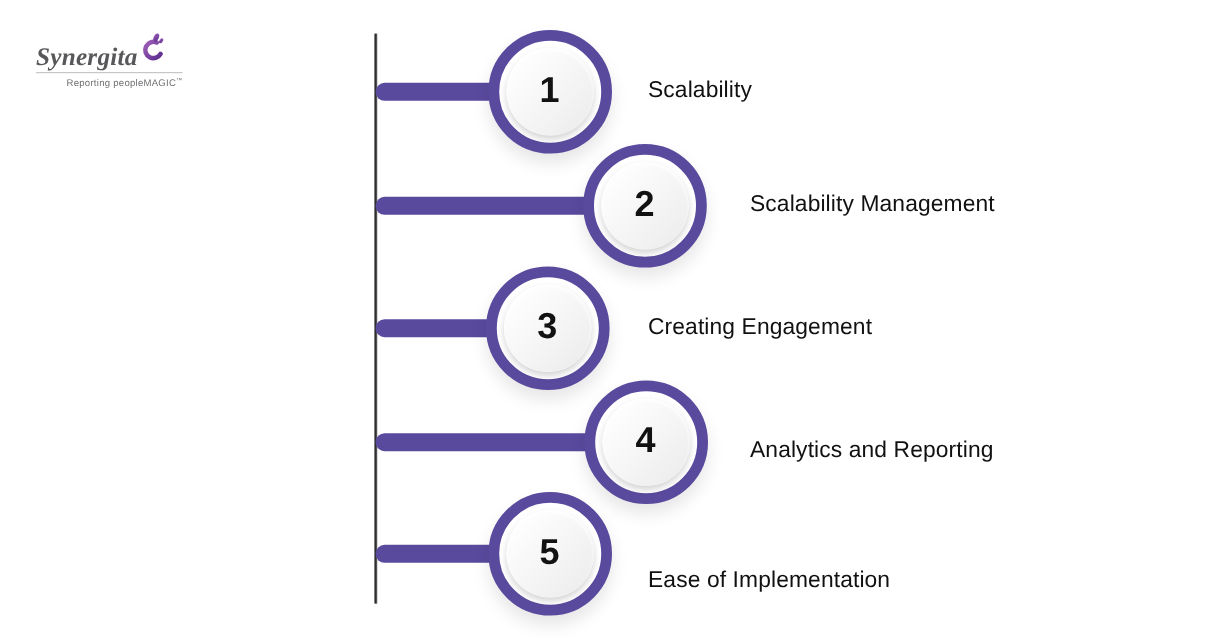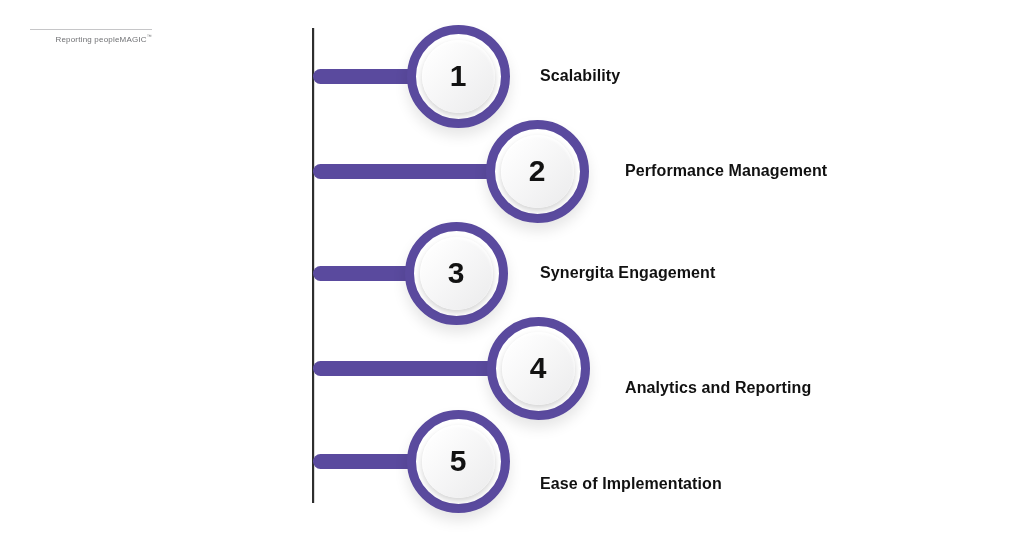--- a/index.html
+++ b/index.html
@@ -98,71 +98,87 @@
     display: flex;
     align-items: center;
     justify-content: center;
     font-size: 30px;
     font-weight: 700;
     color: #121212;
   }
   .step-label {
     position: absolute;
     transform: translateY(-50%);
-    font-size: 16px;
-    font-weight: 700;
+    font-size: 19px;
+    font-weight: 400;
     color: #111111;
     letter-spacing: 0.1px;
     white-space: nowrap;
     z-index: 1;
   }
 </style>
 </head>
 <body>
 
 <div class="canvas">
 
   <div class="logo">
+    <div class="logo-row">
+      <span class="brand">Synergita</span>
+      <span class="swirl-icon">
+        <svg width="20" height="25" viewBox="0 0 22 27" aria-hidden="true">
+          <defs>
+            <linearGradient id="pg" x1="0" y1="0" x2="1" y2="1">
+              <stop offset="0" stop-color="#a05fb8"></stop>
+              <stop offset="1" stop-color="#5b2d8e"></stop>
+            </linearGradient>
+          </defs>
+          <path d="M15 9 A7.5 7.5 0 1 0 18.5 19.5" stroke="url(#pg)" stroke-width="4.2" fill="none" stroke-linecap="round"></path>
+          <ellipse cx="14.5" cy="4.5" rx="2.3" ry="4" transform="rotate(24 14.5 4.5)" fill="url(#pg)"></ellipse>
+          <ellipse cx="19" cy="7.5" rx="1.5" ry="2.6" transform="rotate(40 19 7.5)" fill="url(#pg)"></ellipse>
+        </svg>
+      </span>
+    </div>
     <div class="logo-rule"></div>
     <div class="tagline"><span>Reporting peopleMAGIC</span><sup>™</sup></div>
   </div>
 
   <div class="spine"></div>
 
   <div id="rows">
   <div>
     <div class="bar" style="left: 313px; top: 68.5px; width: 145px; background: rgb(90, 74, 158);"></div>
     <div class="node" style="left: 406.5px; top: 24.5px;">
       <div class="node-inner">1</div>
     </div>
     <div class="step-label" style="left: 540px; top: 76px;">Scalability</div>
   </div>
 
   <div>
     <div class="bar" style="left: 313px; top: 163.5px; width: 224px; background: rgb(90, 74, 158);"></div>
     <div class="node" style="left: 485.5px; top: 119.5px;">
       <div class="node-inner">2</div>
     </div>
-    <div class="step-label" style="left: 625px; top: 171px;">Performance Management</div>
+    <div class="step-label" style="left: 625px; top: 171px;">Scalability Management</div>
   </div>
 
   <div>
     <div class="bar" style="left: 313px; top: 265.5px; width: 143px; background: rgb(90, 74, 158);"></div>
     <div class="node" style="left: 404.5px; top: 221.5px;">
       <div class="node-inner">3</div>
     </div>
-    <div class="step-label" style="left: 540px; top: 273px;">Synergita Engagement</div>
+    <div class="step-label" style="left: 540px; top: 273px;">Creating Engagement</div>
   </div>
 
   <div>
     <div class="bar" style="left: 313px; top: 360.5px; width: 225px; background: rgb(90, 74, 158);"></div>
     <div class="node" style="left: 486.5px; top: 316.5px;">
       <div class="node-inner">4</div>
     </div>
-    <div class="step-label" style="left: 625px; top: 388px;">Analytics and Reporting</div>
+    <div class="step-label" style="left: 625px; top: 376px;">Analytics and Reporting</div>
   </div>
 
   <div>
     <div class="bar" style="left: 313px; top: 453.5px; width: 145px; background: rgb(90, 74, 158);"></div>
     <div class="node" style="left: 406.5px; top: 409.5px;">
       <div class="node-inner">5</div>
     </div>
     <div class="step-label" style="left: 540px; top: 484px;">Ease of Implementation</div>
   </div>
 </div>

